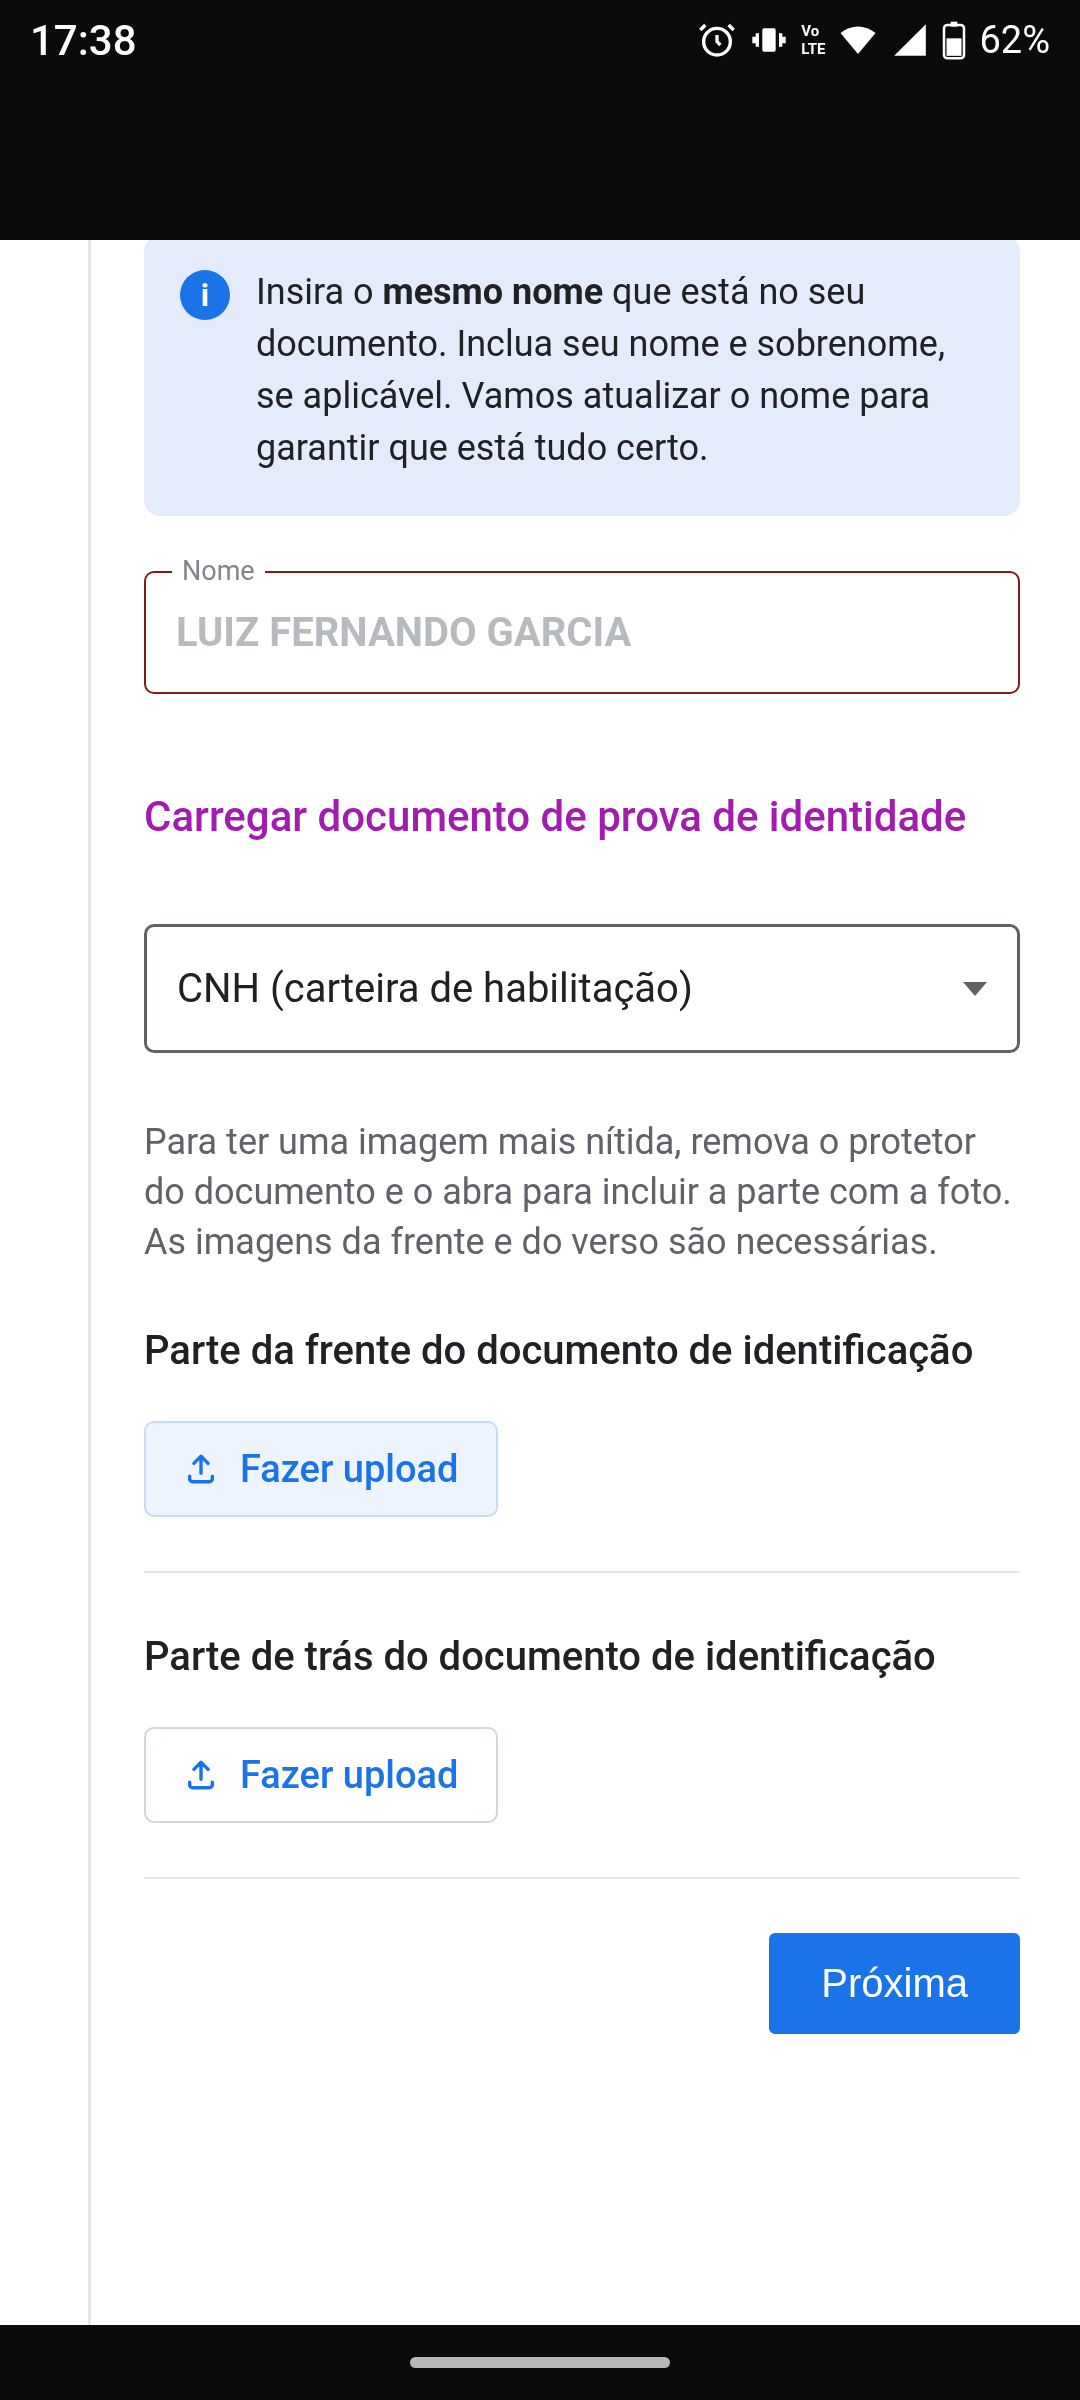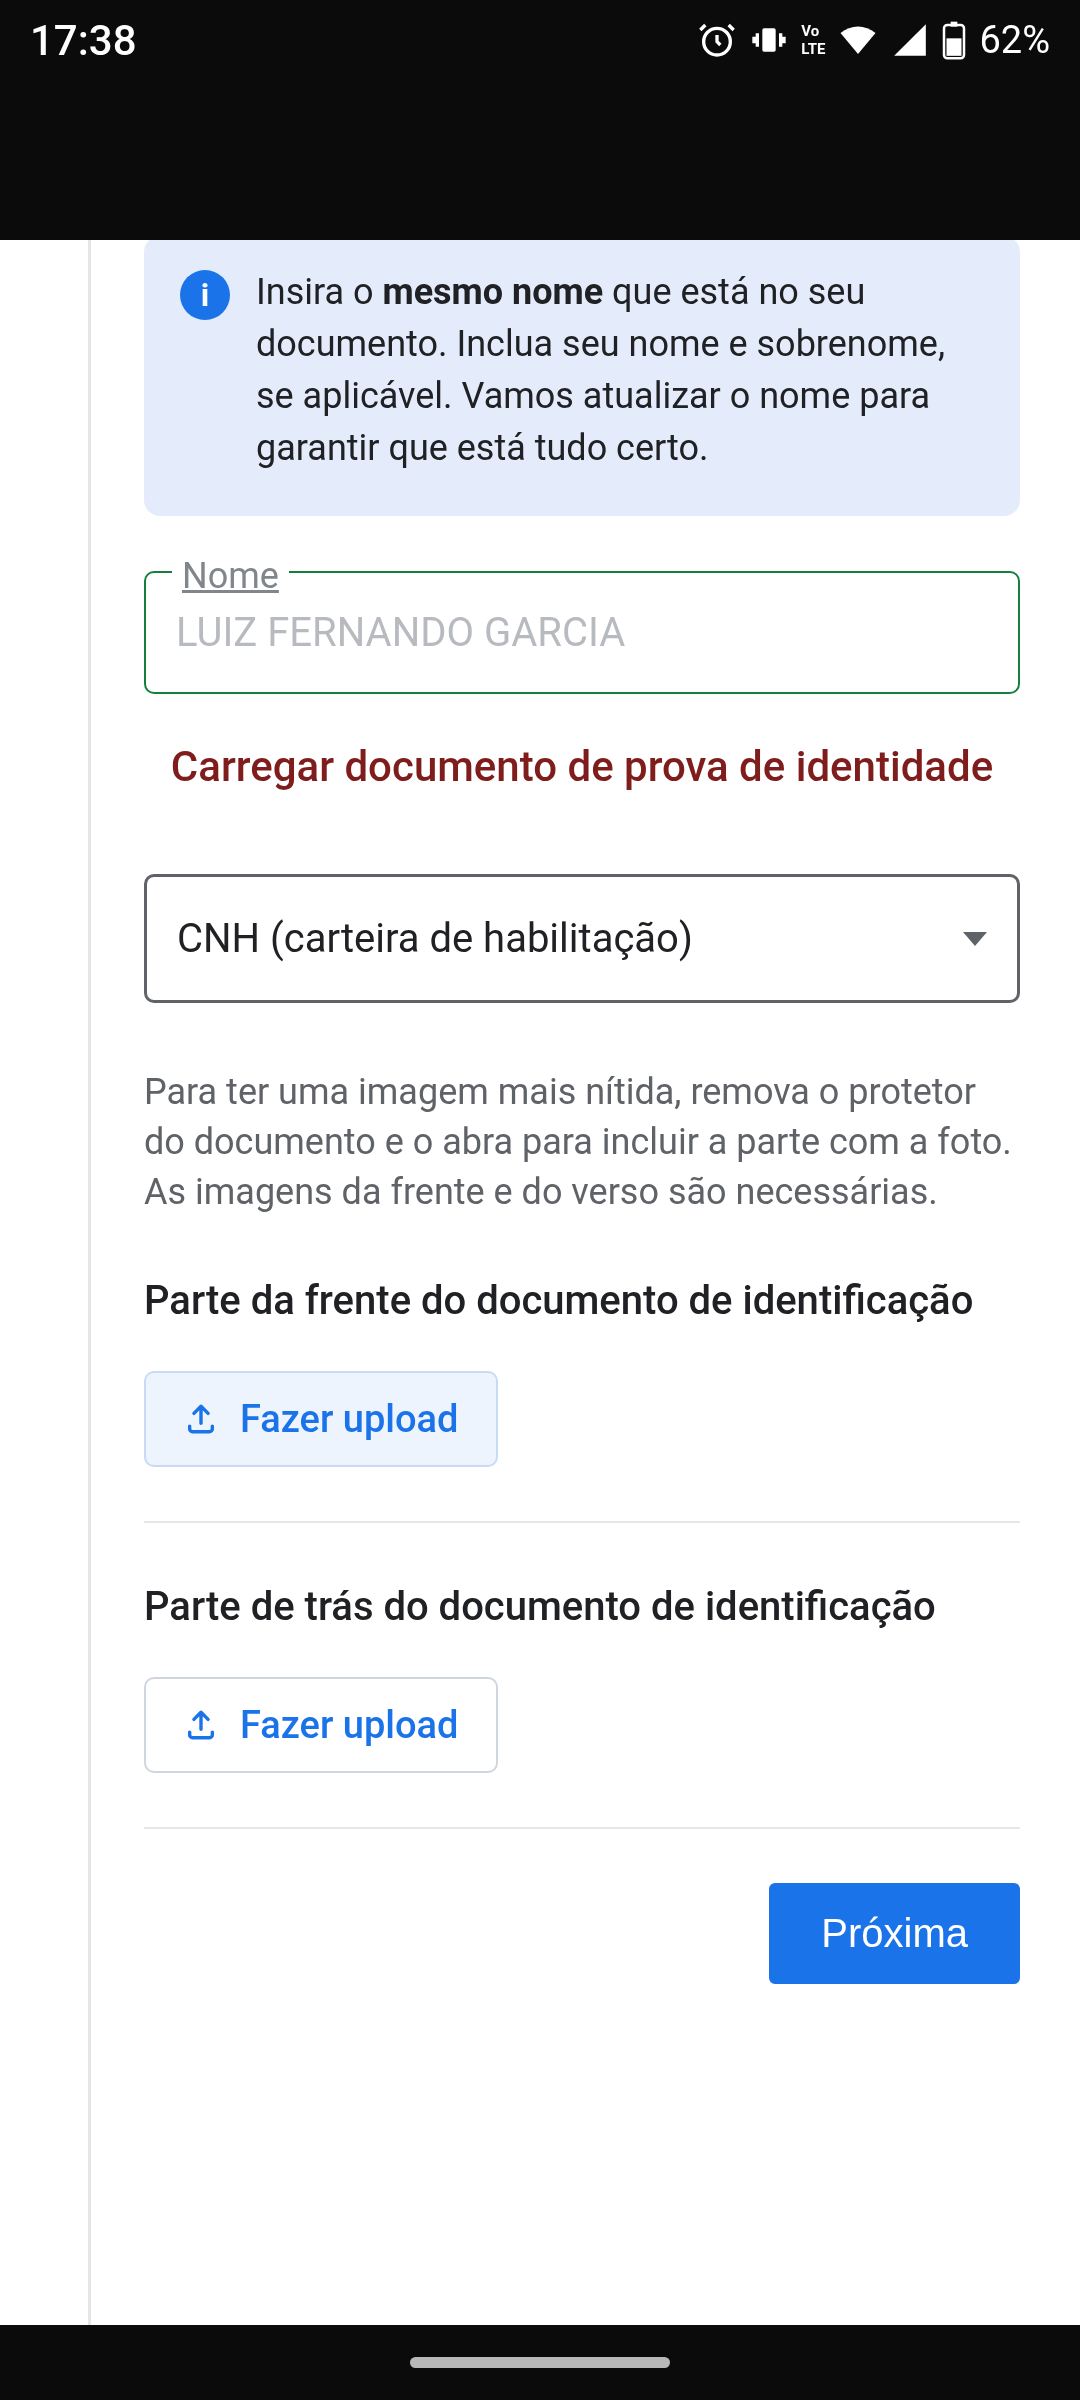--- a/index.html
+++ b/index.html
@@ -84,40 +84,39 @@
     .info-text .bold { font-weight: 700; }
     .field-wrapper {
       position: relative;
       margin-top: 55px;
     }
     .field-label {
       position: absolute;
       top: -16px; left: 28px;
       background: #fff;
       padding: 0 10px;
-      font-size: 36px;
+      font-size: 27px;
       color: #80868b;
-      text-decoration: underline;
     }
     .text-input {
       width: 100%;
-      border: 2px solid #15803d;
+      border: 2px solid #7f1d1d;
       border-radius: 10px;
       padding: 36px 30px;
       font-size: 40px;
       color: #b7bbc0;
       background: #fff;
+      font-weight: bold;
     }
     .section-title {
       font-size: 42px;
       font-weight: 500;
-      color: #7f1d1d;
-      margin-top: 46px;
+      color: #a21caf;
+      margin-top: 96px;
       line-height: 54px;
-      text-align: center;
     }
     .section-sub {
       font-size: 36px;
       line-height: 50px;
       color: #5f6368;
       margin-top: 42px;
     }
     .section-sub a { color: #1a73e8; text-decoration: none; }
     .select-wrapper {
       position: relative;

